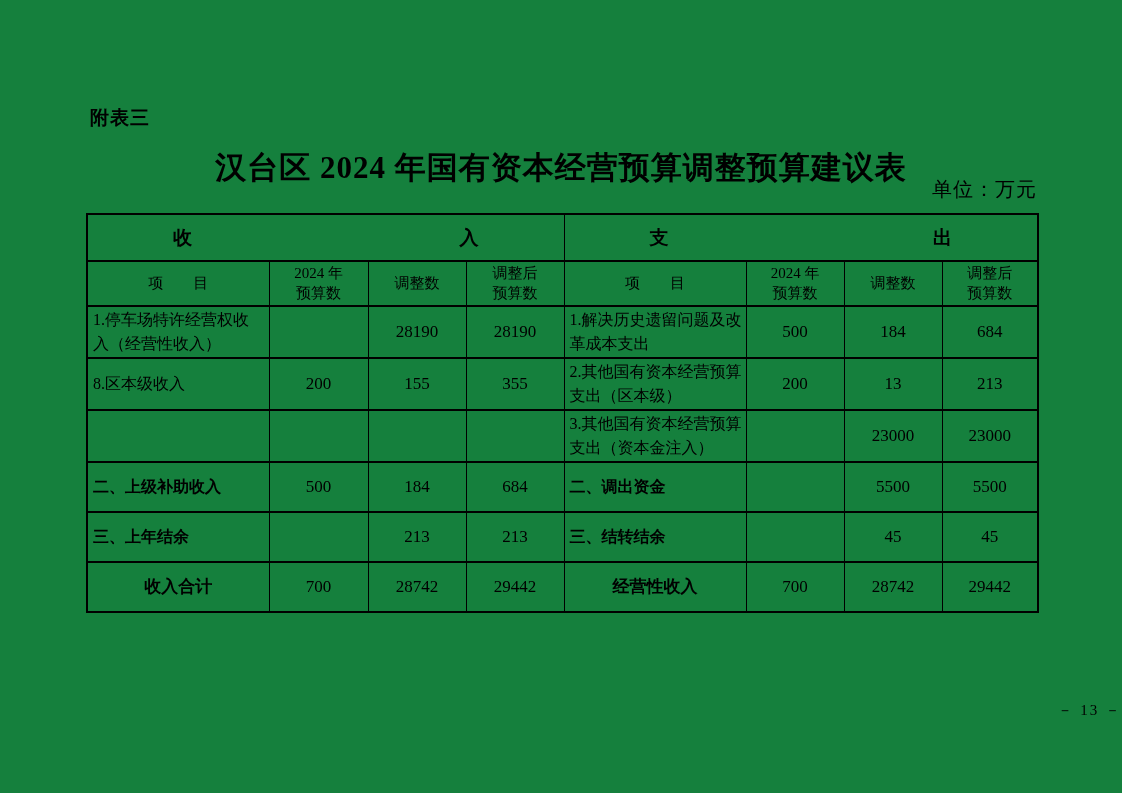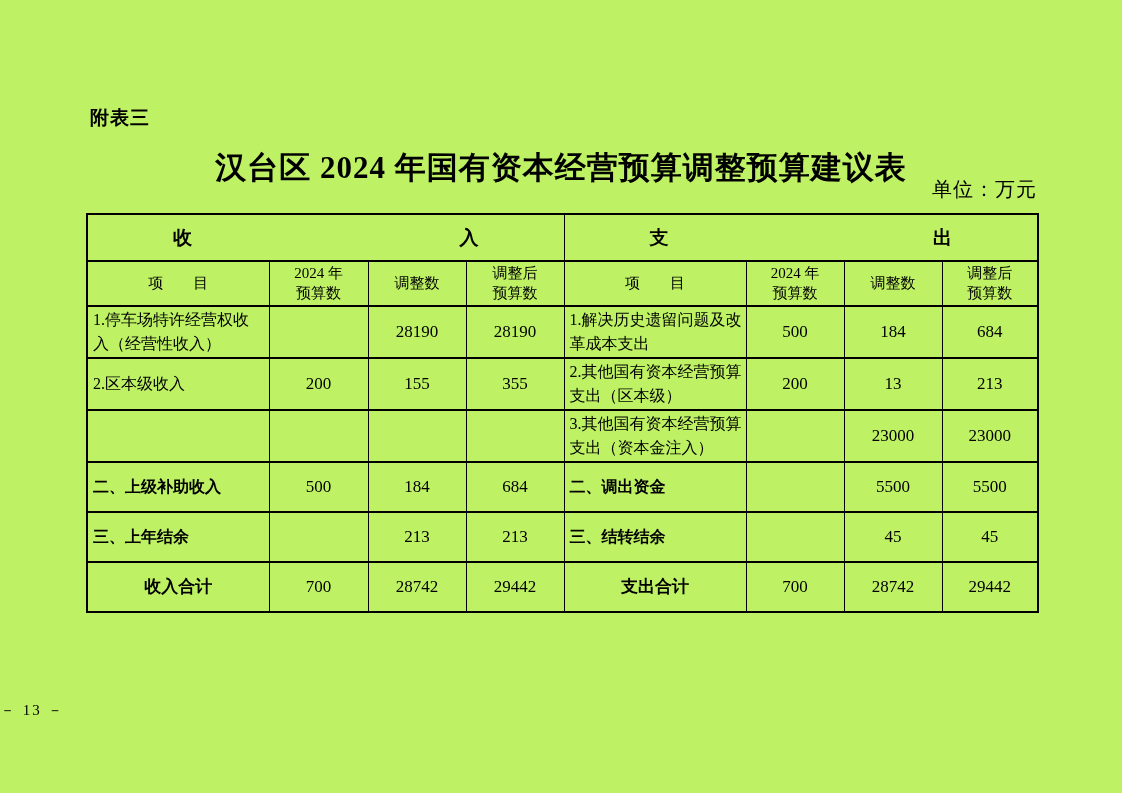--- a/index.html
+++ b/index.html
@@ -1,19 +1,19 @@
 <!DOCTYPE html>
 <html><head>
 <meta charset="utf-8">
 <style>
   html,body{margin:0;padding:0;background:#e8e8e8;}
   .page{
     position:relative;
     width:1122px;height:793px;
-    background:#bef264;
+    background:#15803d;
     font-family:"Liberation Serif","DejaVu Serif",serif;
     color:#000;
     overflow:hidden;
   }
   .appendix{
     position:absolute;left:90px;top:105px;
     font-family:"Liberation Sans","DejaVu Sans",sans-serif;
     font-weight:600;font-size:19px;letter-spacing:1px;
   }
   .title{
@@ -61,21 +61,21 @@
     font-family:"Liberation Sans","DejaVu Sans",sans-serif;
     font-weight:bold;font-size:16px;
   }
   td.lbl.center{text-align:center;padding:8px;font-size:17px;}
   td.num{
     text-align:center;font-size:17px;
     font-family:"Liberation Serif","DejaVu Serif",serif;
   }
   .pagenum{
     position:absolute;left:0;top:701px;width:100%;
-    text-align:left;font-size:15px;letter-spacing:2px;
+    text-align:right;font-size:15px;letter-spacing:2px;
   }
 </style>
 </head>
 <body>
 
 <div class="page">
 
   <div class="appendix">附表三</div>
 
   <h1 class="title">汉台区 2024 年国有资本经营预算调整预算建议表</h1>
@@ -131,21 +131,21 @@
       <td class="num"></td>
       <td class="num">28190</td>
       <td class="num">28190</td>
       <td class="lbl">1.解决历史遗留问题及改革成本支出</td>
       <td class="num">500</td>
       <td class="num">184</td>
       <td class="num">684</td>
     </tr>
 
     <tr class="data-row">
-      <td class="lbl">2.区本级收入</td>
+      <td class="lbl">8.区本级收入</td>
       <td class="num">200</td>
       <td class="num">155</td>
       <td class="num">355</td>
       <td class="lbl">2.其他国有资本经营预算支出（区本级）</td>
       <td class="num">200</td>
       <td class="num">13</td>
       <td class="num">213</td>
     </tr>
 
     <tr class="data-row">
@@ -179,21 +179,21 @@
       <td class="num"></td>
       <td class="num">45</td>
       <td class="num">45</td>
     </tr>
 
     <tr class="data-row">
       <td class="lbl bold center">收入合计</td>
       <td class="num">700</td>
       <td class="num">28742</td>
       <td class="num">29442</td>
-      <td class="lbl bold center">支出合计</td>
+      <td class="lbl bold center">经营性收入</td>
       <td class="num">700</td>
       <td class="num">28742</td>
       <td class="num">29442</td>
     </tr>
   </tbody>
     </table>
 
   <div class="pagenum">－ 13 －</div>
 
 </div>

